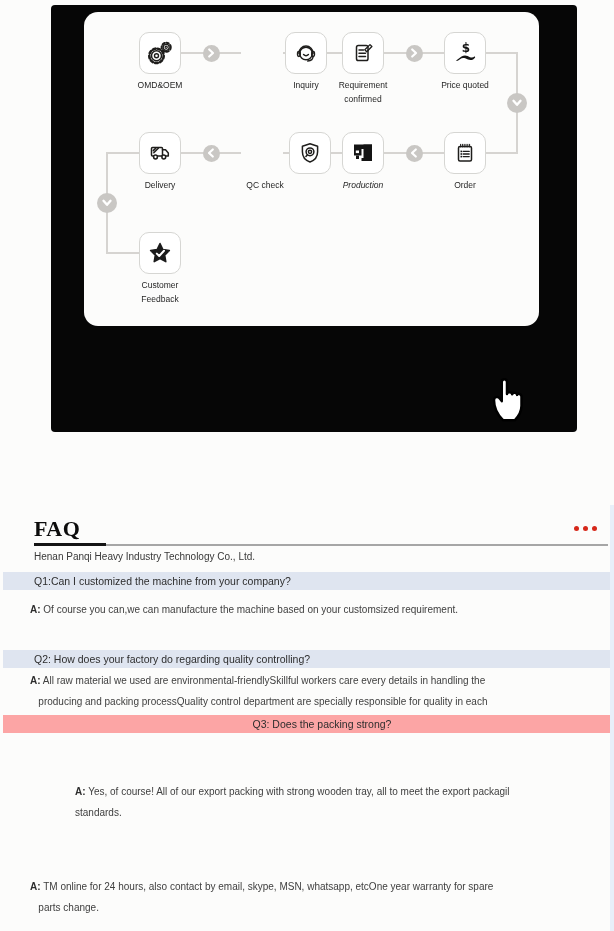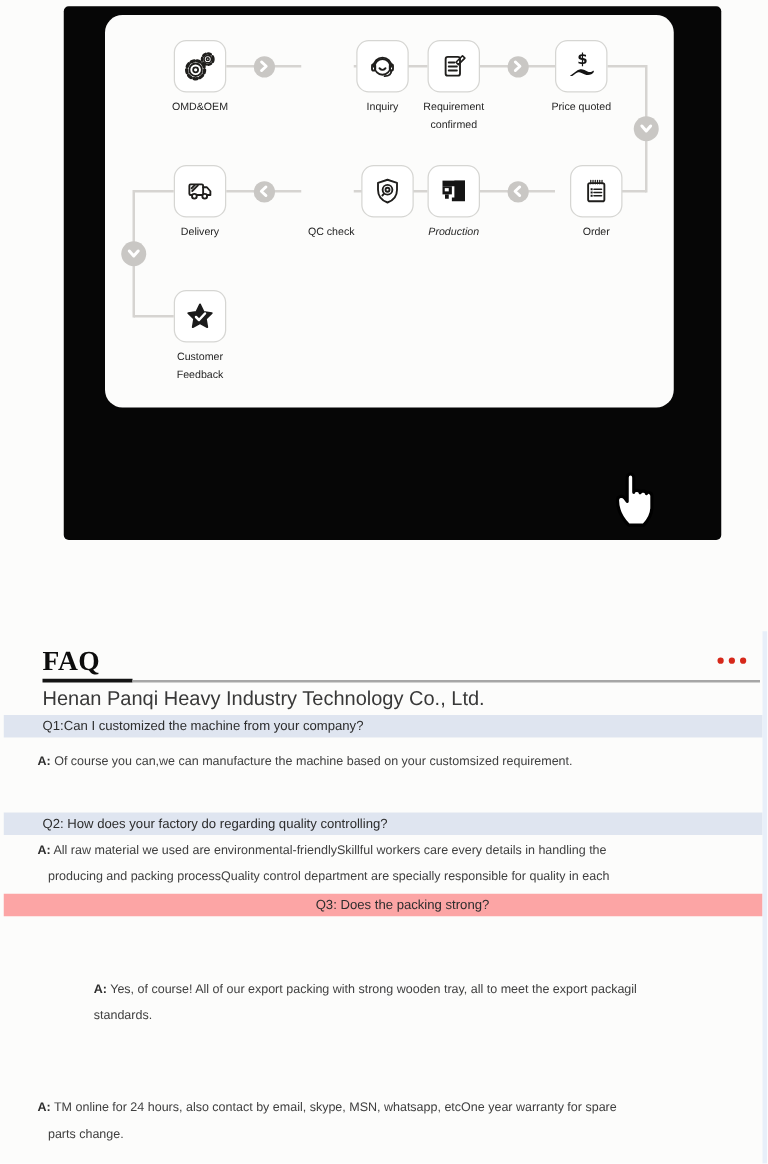--- a/index.html
+++ b/index.html
@@ -29,21 +29,21 @@
   .hand { position:absolute; left:435px; top:367px; width:44px; height:50px; }
 
   
   .faq-heading { position:absolute; left:34px; top:516px; font-family:"Liberation Serif","DejaVu Serif",serif;
                  font-size:22px; font-weight:700; color:#0c0c0c; letter-spacing:0.5px; }
   .rule-black { position:absolute; left:34px; top:543px; width:72px; height:2.5px; background:#141414; }
   .rule-gray  { position:absolute; left:106px; top:544px; width:502px; height:1.6px; background:#a6a6a6; }
   .dots { position:absolute; left:574px; top:526px; display:flex; gap:4px; }
   .dots span { width:5px; height:5px; border-radius:50%; display:block; }
 
-  .company { position:absolute; left:34px; top:551px; font-size:16px; color:#383838; }
+  .company { position:absolute; left:34px; top:551px; font-size:10px; color:#383838; }
 
   .qbar { position:absolute; left:3px; width:607px; height:18px; display:flex; align-items:center;
           padding-left:31px; font-size:10.5px; color:#2d2d2d; }
   .answer { position:absolute; left:30px; width:578px; font-size:10px; line-height:21px; color:#404040; }
   .aprefix { font-weight:700; color:#2d2d2d; }
   .ans { white-space:pre-wrap; }
 
   .right-strip { position:absolute; left:610px; top:505px; width:4px; height:426px; background:#e8eff9; }
 
   svg.ic { stroke:#1f1e1c; fill:none; stroke-width:1.5; stroke-linecap:round; stroke-linejoin:round; }
@@ -201,21 +201,21 @@
               <rect x="12.5" y="19" width="10.5" height="3"></rect>
               <rect x="5" y="10" width="7.5" height="6.5"></rect>
               <rect x="7" y="16.5" width="3" height="3.5"></rect>
             </g>
             <rect x="6.8" y="11.5" width="3.2" height="2.6" fill="#fff"></rect>
           </svg>
         </div>
         <div class="step-label">Production</div>
       </div>
 
-      <div class="step" style="left:360px;top:120px;margin-left:12px;">
+      <div class="step" style="left:360px;top:120px;">
         <div class="icon-box">
           <svg class="ic" width="28" height="28" viewBox="0 0 28 28">
             <rect x="7.5" y="7.5" width="13" height="14.5" rx="1.5"></rect>
             <g stroke-width="1">
               <line x1="9.6" y1="5.3" x2="9.6" y2="8"></line>
                 <line x1="11.4" y1="5.3" x2="11.4" y2="8"></line>
               <line x1="13.2" y1="5.3" x2="13.2" y2="8"></line>
                 <line x1="15" y1="5.3" x2="15" y2="8"></line>
               <line x1="16.8" y1="5.3" x2="16.8" y2="8"></line>
                 <line x1="18.6" y1="5.3" x2="18.6" y2="8"></line>

